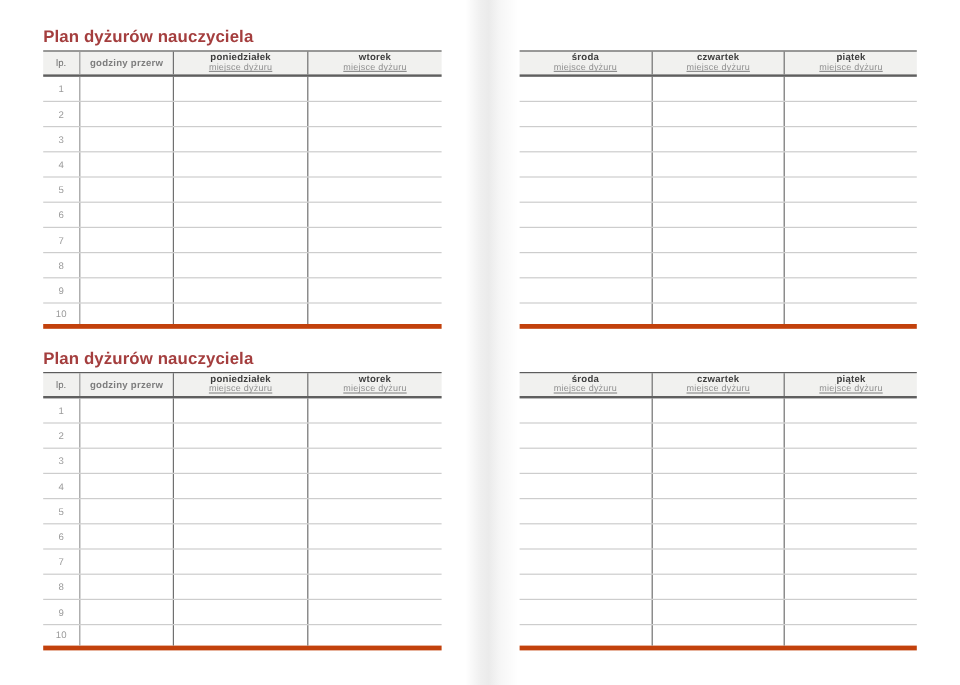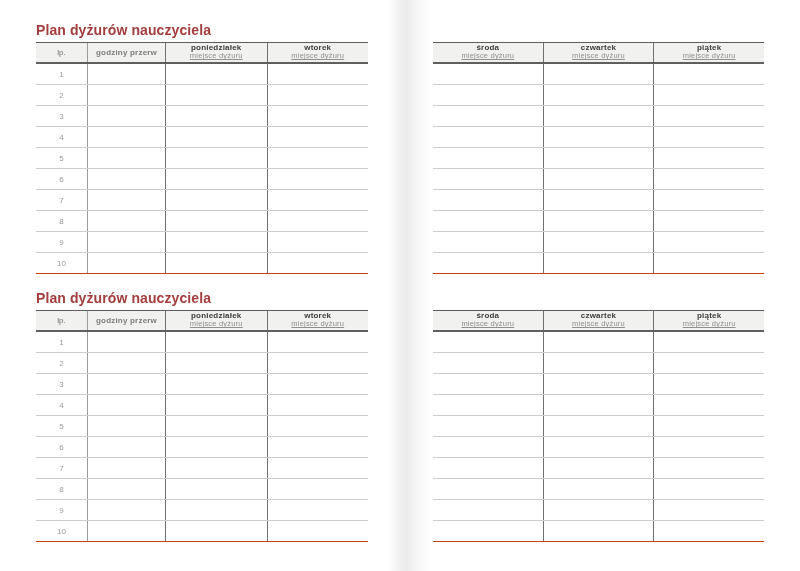--- a/index.html
+++ b/index.html
@@ -56,25 +56,25 @@
     border-top: 1px solid #5c5c5c;
     border-bottom: 2px solid #5f5f5f;
   }
   .row {
     display: flex;
     align-items: stretch;
     height: 21px;
     box-sizing: border-box;
     border-bottom: 1px solid #cdcdcd;
   }
-  .row:last-child { border-bottom: 1px solid #c2410c; }
+  .row:last-child { border-bottom: 4px solid #c2410c; }
 
   .cell { box-sizing: border-box; }
   .c-index {
-    width: 52px;
+    width: 31px;
     border-right: 1px solid #9b9b9b;
     display: flex; align-items: center; justify-content: center;
   }
   .c-hours {
     width: 78px;
     border-right: 1px solid #707070;
     display: flex; align-items: center; justify-content: center; font-weight: bold;
   }
   .c-day {
     flex: 1;

